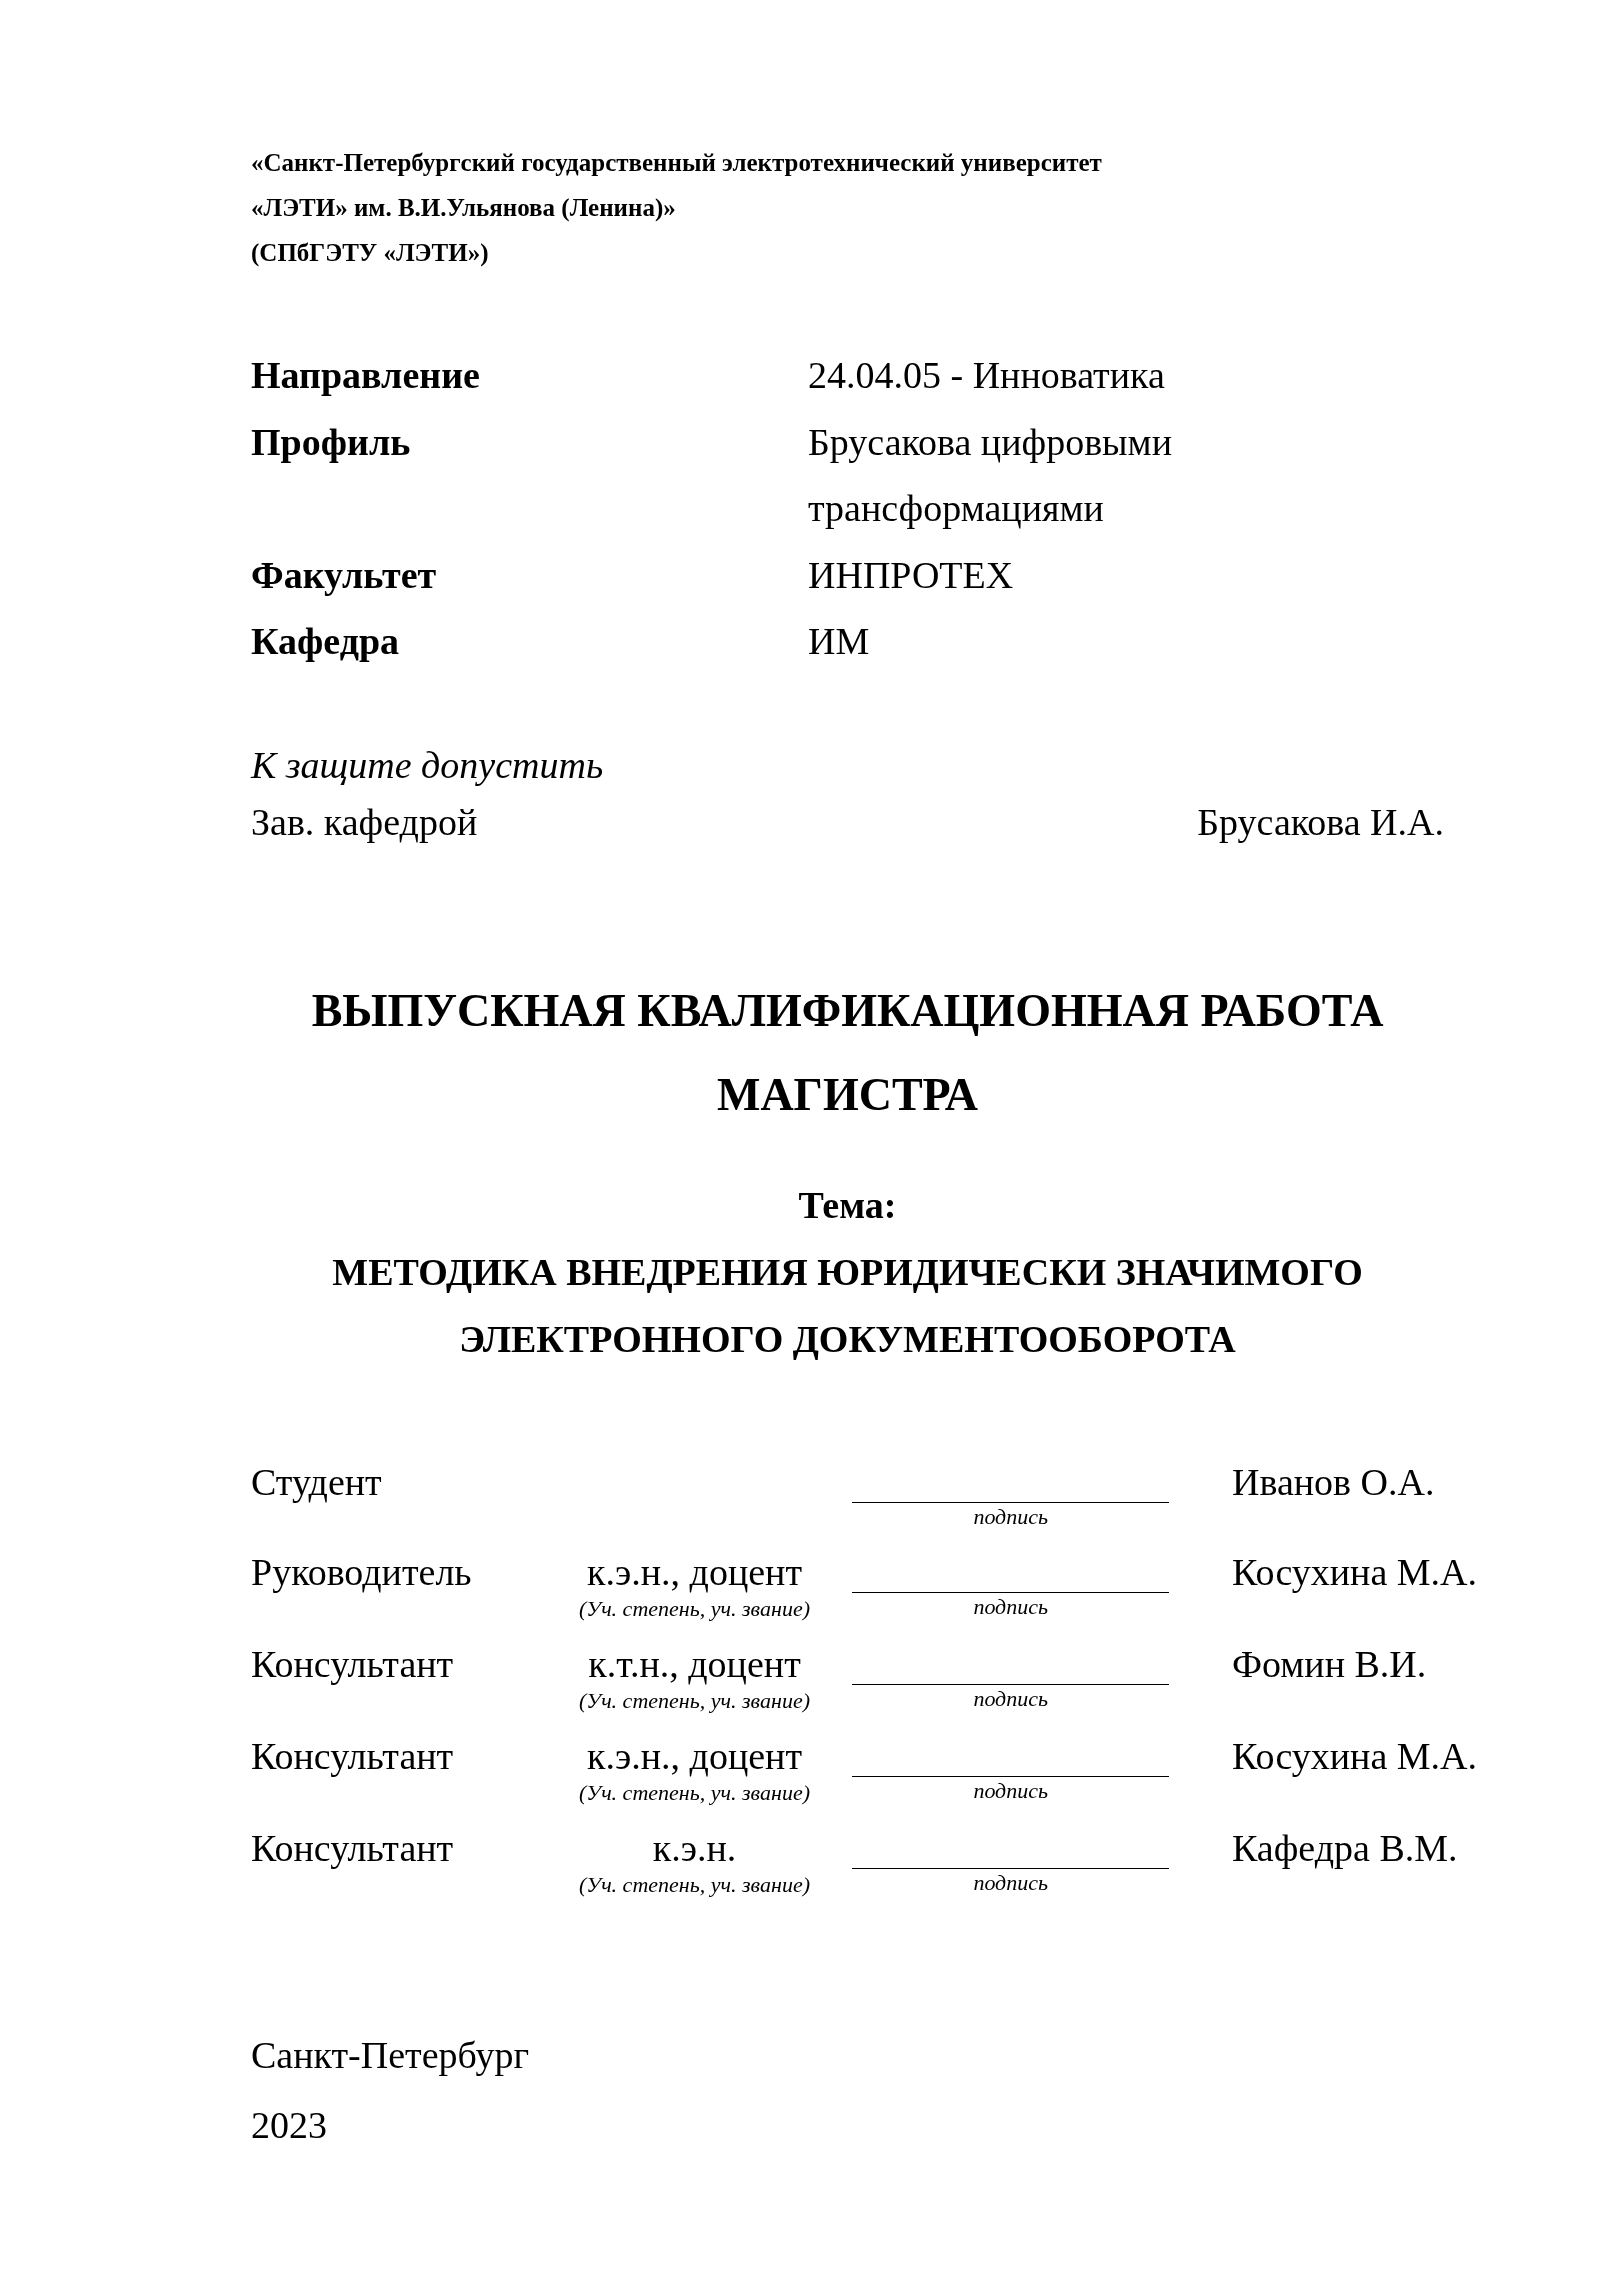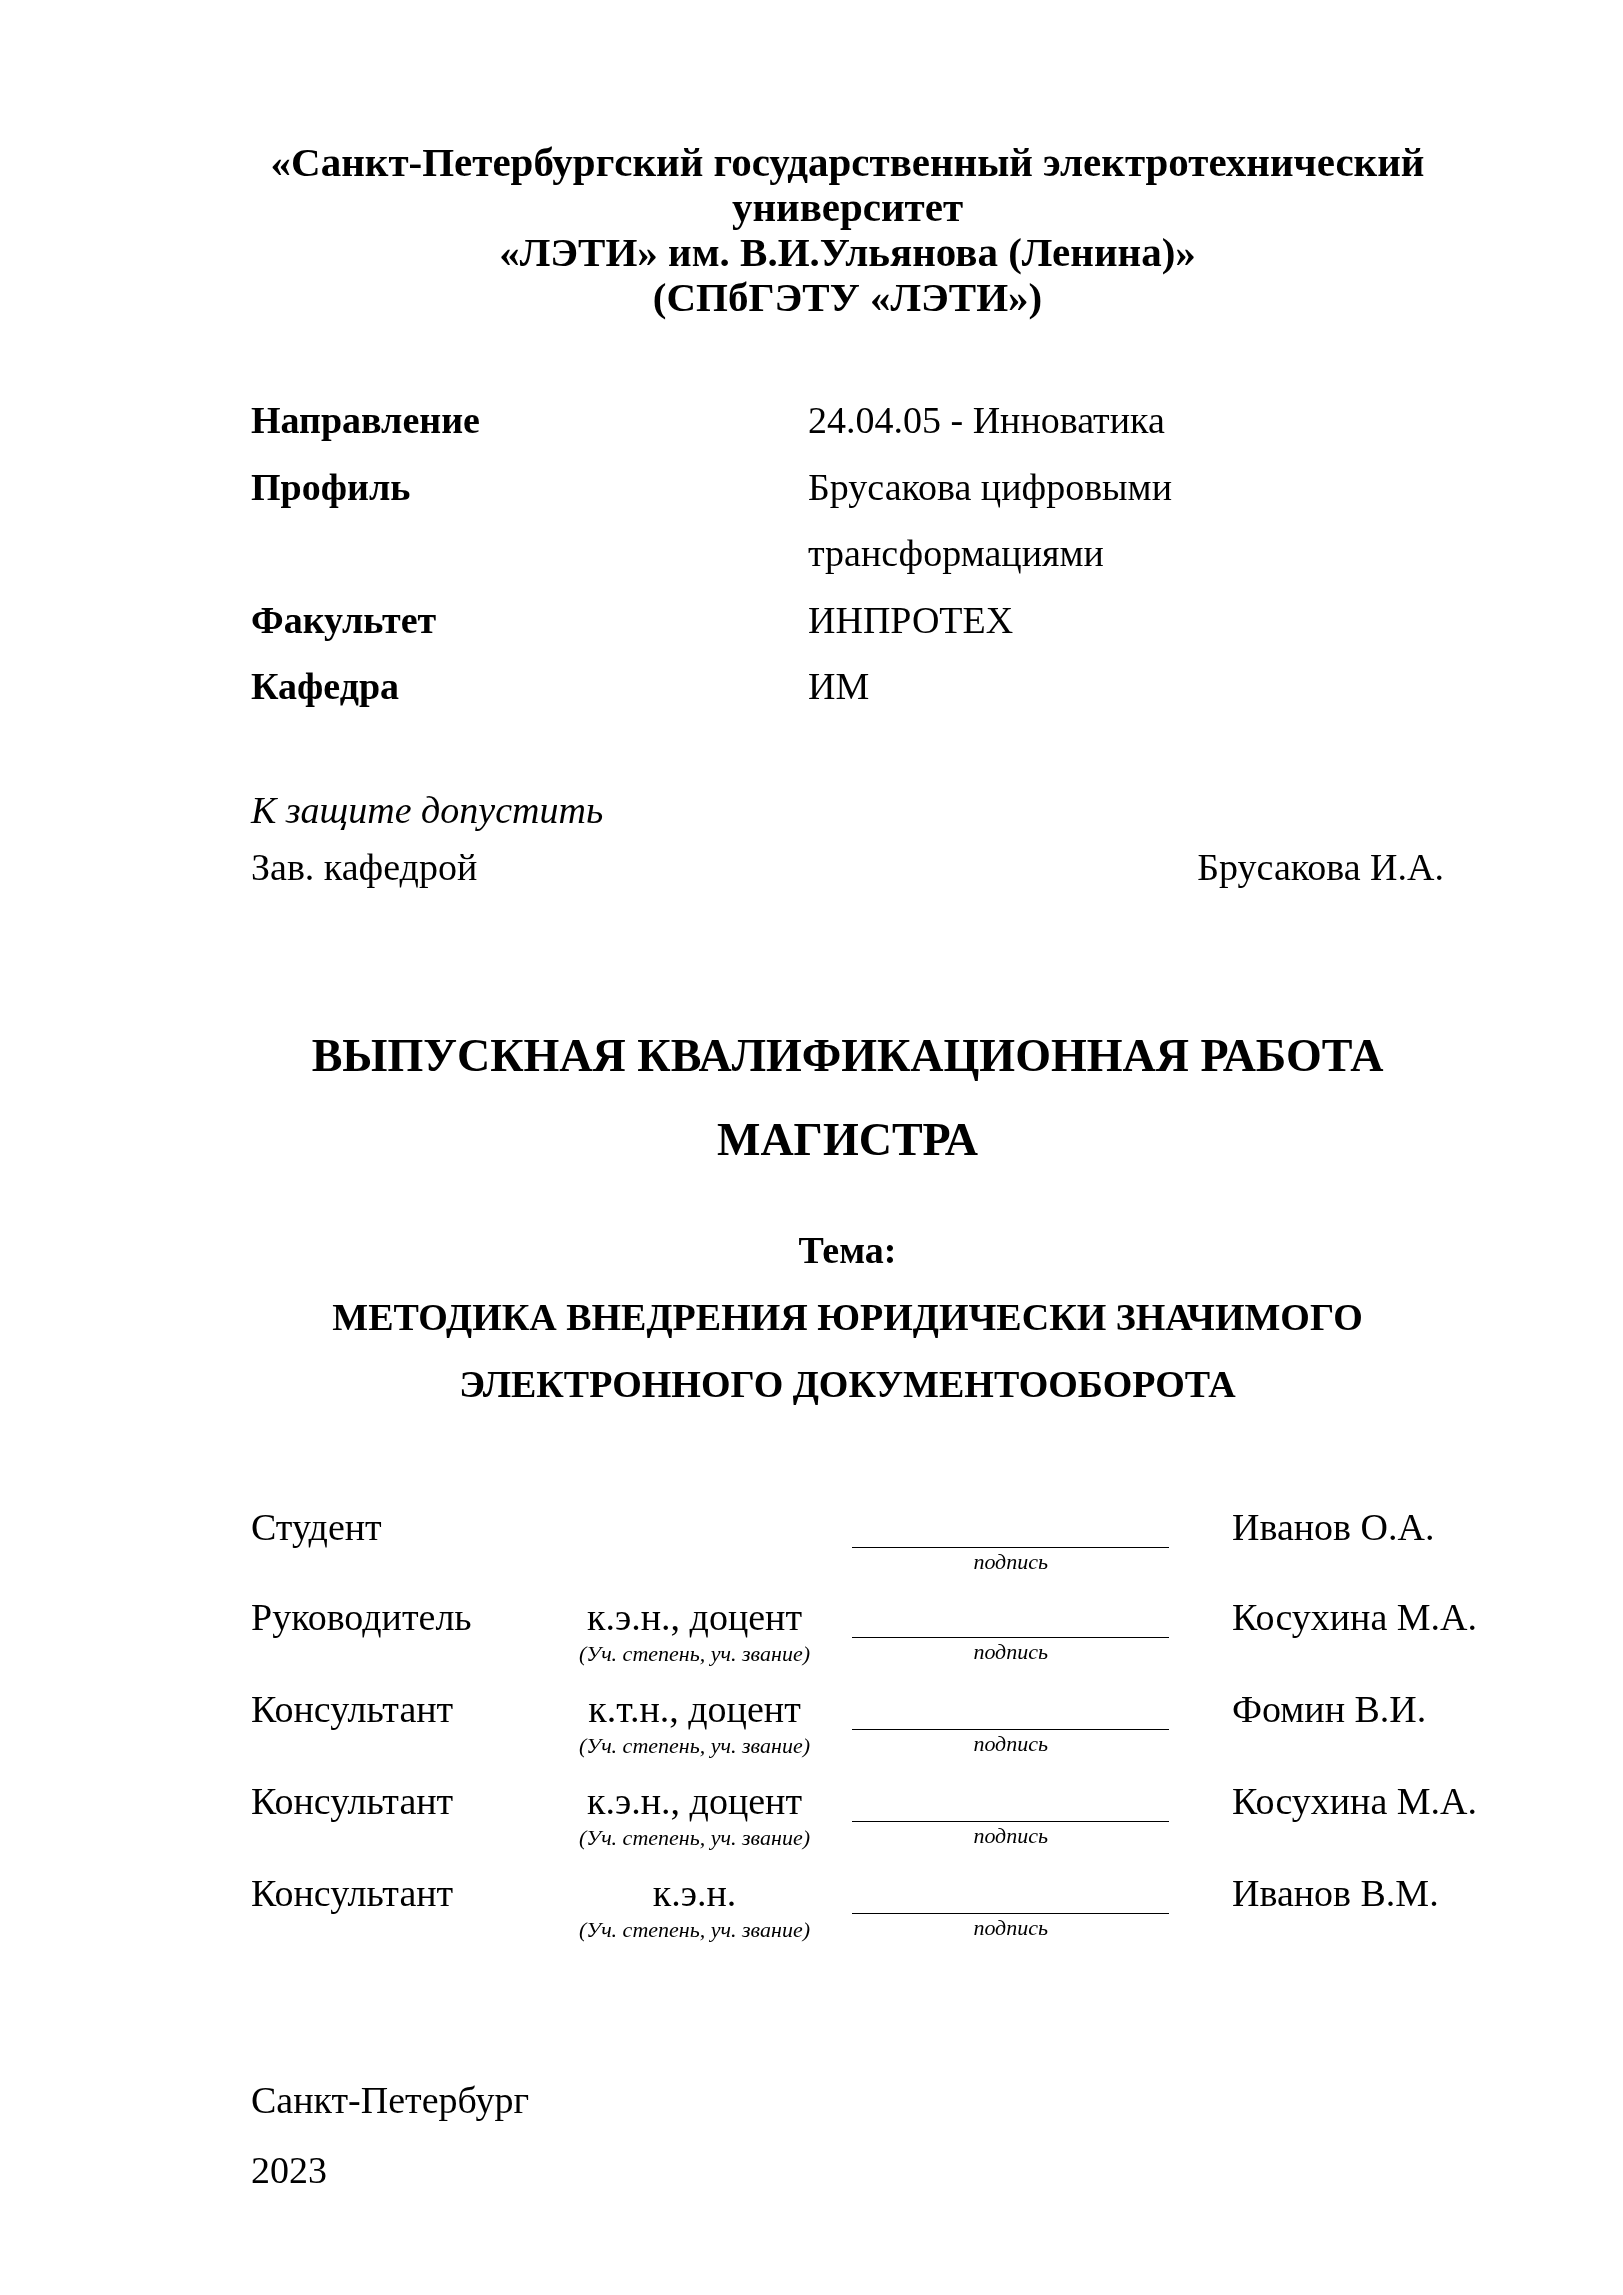--- a/index.html
+++ b/index.html
@@ -12,23 +12,22 @@
     overflow: hidden;
   }
   .page {
     width: 100%;
     height: 100%;
     padding: 140px 179px 0 251px;
   }
 
   
   .univ {
-    text-align: center;
     font-weight: bold;
-    font-size: 41px;
+    font-size: 25px;
     line-height: 45px;
   }
 
   
   .fields { margin-top: 67px; font-size: 38px; }
   .field-row {
     display: grid;
     grid-template-columns: 557px 1fr;
     line-height: 1.75;
   }
@@ -192,21 +191,21 @@
     <div class="sig-row">
       <div class="sig-role">Консультант</div>
       <div class="sig-degree">
         <div class="sig-degree-text">к.э.н.</div>
         <div class="sig-degree-note">(Уч. степень, уч. звание)</div>
       </div>
       <div class="sig-line-cell">
         <div class="sig-line"></div>
         <div class="sig-caption">подпись</div>
       </div>
-      <div class="sig-name">Иванов В.М.</div>
+      <div class="sig-name">Кафедра В.М.</div>
     </div>
 
   </section>
 
   <footer class="footer">
     <div>Санкт-Петербург</div>
     <div>2023</div>
   </footer>
 
 </div>

